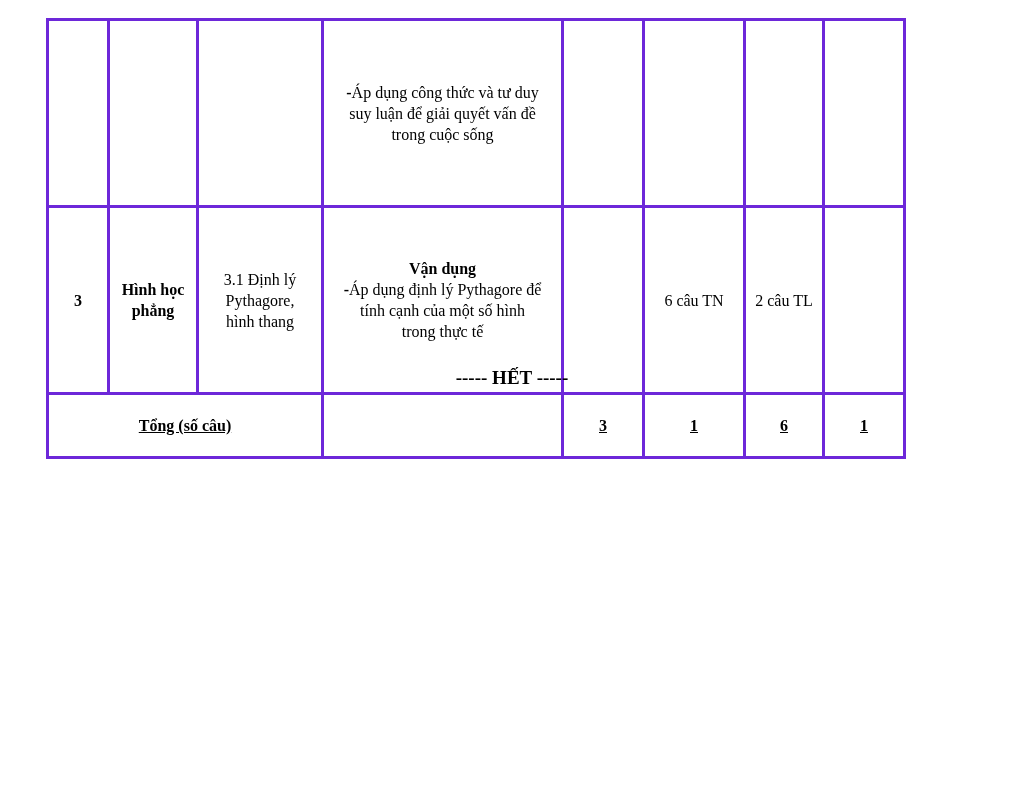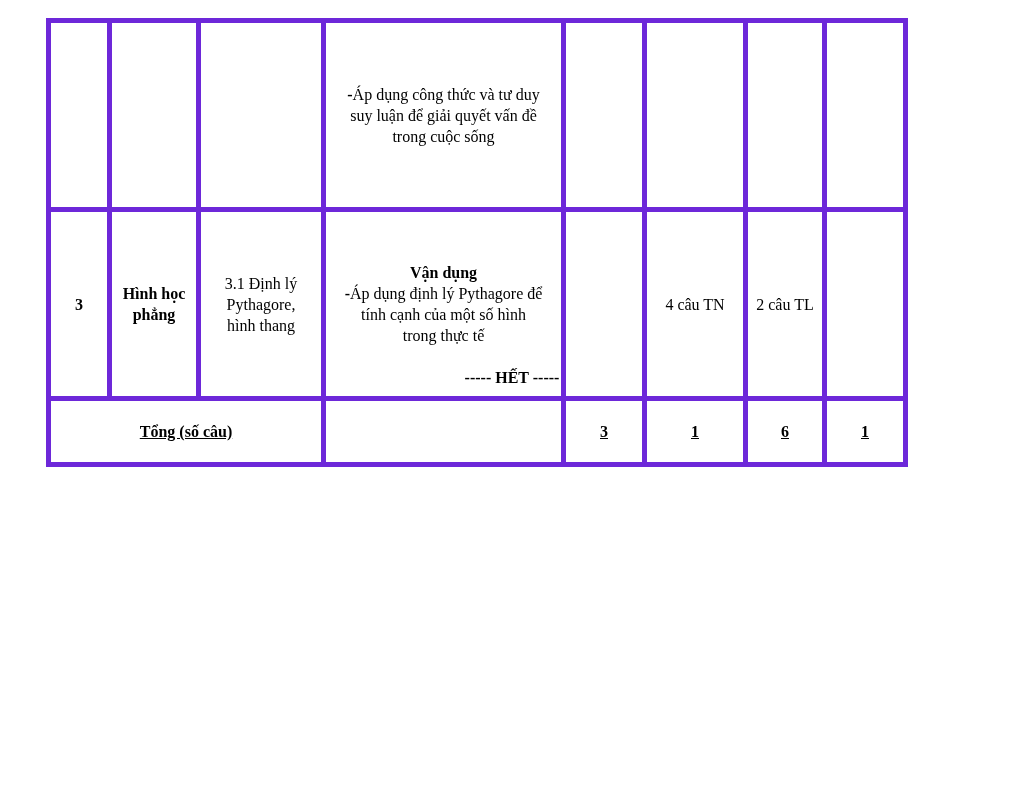--- a/index.html
+++ b/index.html
@@ -18,21 +18,21 @@
   }
   table.matrix {
     position: absolute;
     left: 46px;
     top: 18px;
     border-collapse: collapse;
     table-layout: fixed;
     width: 857px;
   }
   table.matrix td {
-    border: 5px solid #6d28d9;
+    border: 3px solid #6d28d9;
     font-size: 16px;
     line-height: 21px;
     text-align: center;
     vertical-align: middle;
     padding: 18px 4px;
     overflow: hidden;
     white-space: pre-line;
   }
   tr.row-1 td { height: 148px; }
   tr.row-2 td { height: 148px; }
@@ -49,21 +49,21 @@
     font-weight: bold;
     display: block;
   }
   .end-marker {
     position: absolute;
     left: 0;
     top: 367px;
     width: 100%;
     text-align: center;
     font-weight: bold;
-    font-size: 16px;
+    font-size: 19px;
     line-height: 21px;
   }
 </style>
 </head>
 <body>
 
 <div class="page">
 
   <table class="matrix">
     <colgroup>
@@ -95,21 +95,21 @@
       <td class="bold">3</td>
       <td class="bold">Hình học
 phẳng</td>
       <td>3.1 Định lý
 Pythagore,
 hình thang</td>
       <td class="obj-cell"><span class="level-heading">Vận dụng</span><span class="lead-dash">-</span><span>Áp dụng định lý Pythagore để
 tính cạnh của một số hình
 trong thực tế</span></td>
       <td></td>
-      <td>4 câu TN</td>
+      <td>6 câu TN</td>
       <td>2 câu TL</td>
       <td></td>
     </tr>
 
     <tr class="row-total">
       <td class="bold" colspan="3">Tổng (số câu)</td>
       <td></td>
       <td class="bold">3</td>
       <td class="bold">1</td>
       <td class="bold">6</td>

